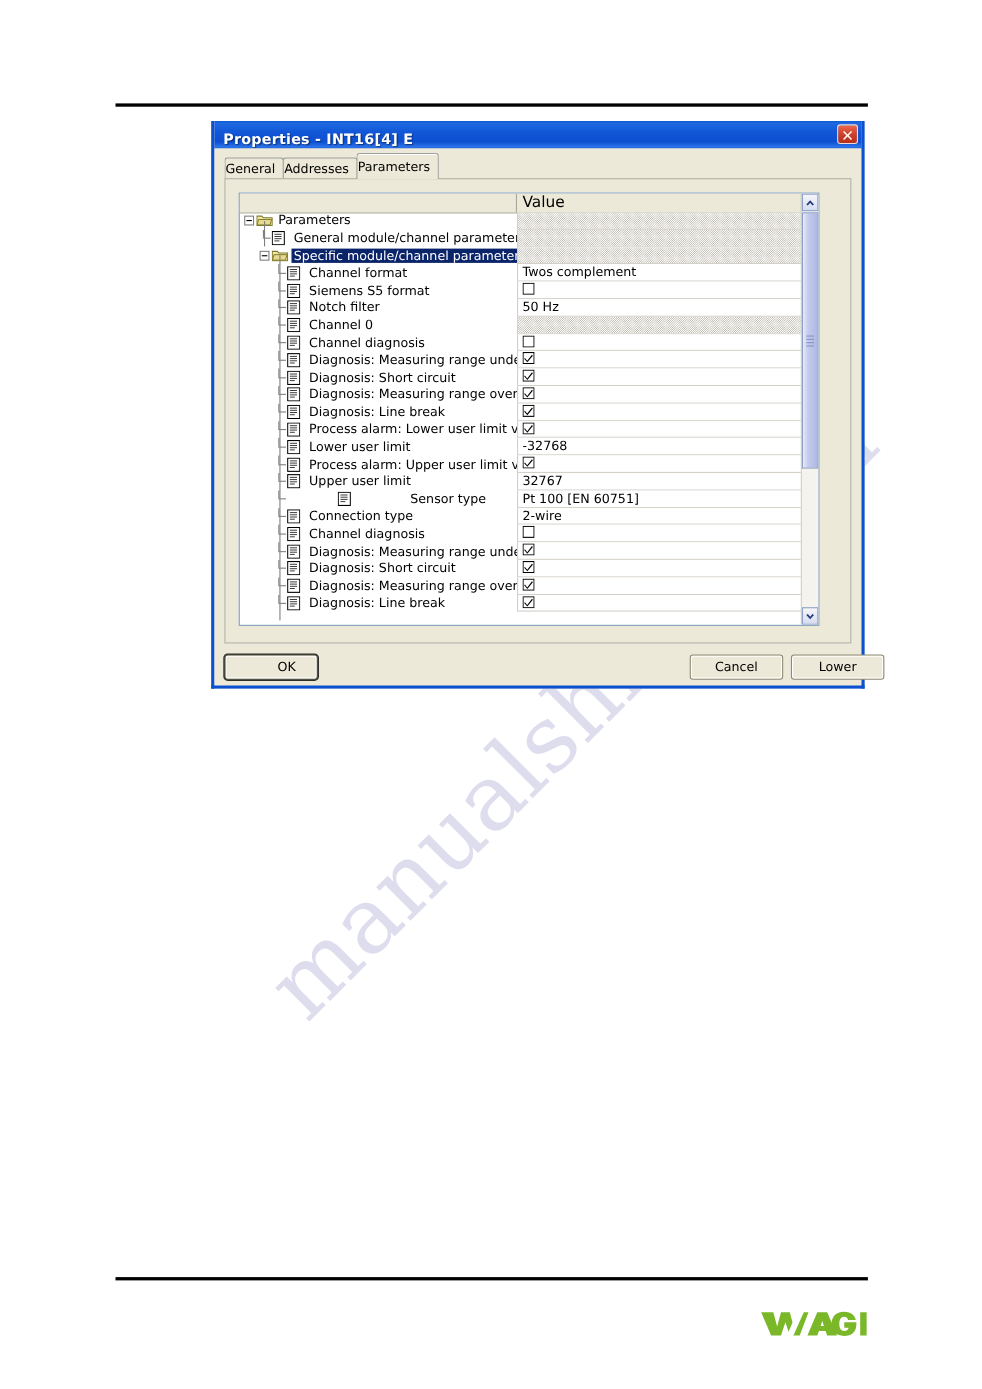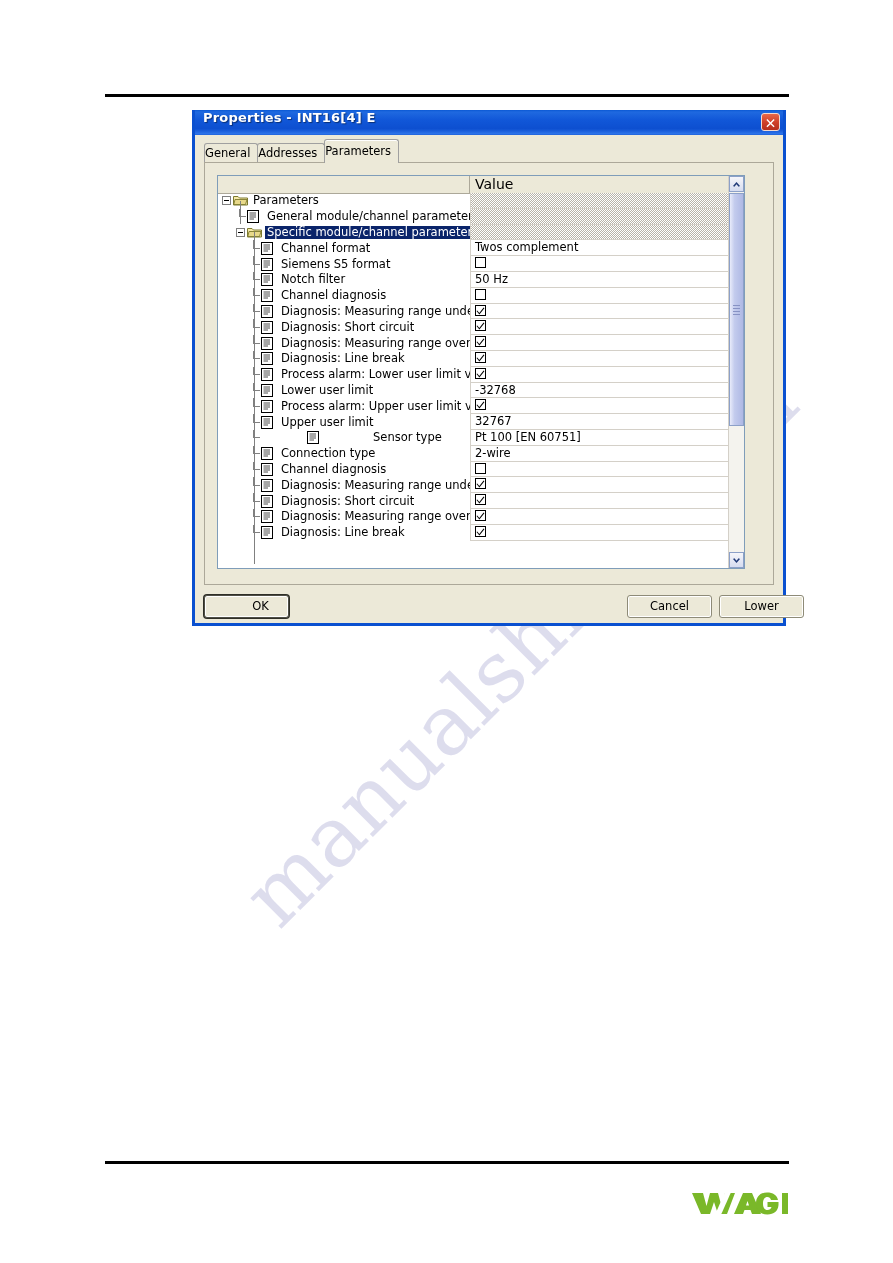--- a/index.html
+++ b/index.html
@@ -46,21 +46,21 @@
     border-top: none;
     box-sizing: border-box;
   }
 
   .titlebar {
     height: 25px;
     background: linear-gradient(to bottom,
         #0a58d4 0%, #1f69e0 8%, #1157d8 40%,
         #0d4fd0 75%, #2b72e8 94%, #1f63dc 100%);
     display: flex;
-    align-items: flex-start;
+    align-items: flex-end;
     padding: 0 4px 0 8px;
     position: relative;
   }
   .title-text {
     color: #ffffff;
     font-size: 13px;
     font-weight: bold;
     letter-spacing: 0.2px;
     text-shadow: 1px 1px 1px rgba(0,0,0,0.45);
     white-space: nowrap;
@@ -521,20 +521,40 @@
                     <svg width="12" height="13" viewBox="0 0 12 13">
                       <rect x="0.5" y="0.5" width="11" height="12" fill="#ffffff" stroke="#000000"></rect>
                       <g stroke="#3a3a3a" stroke-width="0.9">
                         <line x1="2.5" y1="3" x2="9" y2="3"></line>
                         <line x1="2.5" y1="5" x2="9" y2="5"></line>
                         <line x1="2.5" y1="7" x2="9" y2="7"></line>
                         <line x1="2.5" y1="9" x2="7" y2="9"></line>
                       </g>
                     </svg>
                   </span>
+                  <span class="label">Channel 0</span>
+                </div>
+              </div>
+              <div class="value-cell disabled"></div>
+            </div>
+            <div class="row">
+              <div class="name-cell">
+                <div class="node" style="left: 32px;">
+                  <div class="connector"></div>
+                  <span class="icon">
+                    <svg width="12" height="13" viewBox="0 0 12 13">
+                      <rect x="0.5" y="0.5" width="11" height="12" fill="#ffffff" stroke="#000000"></rect>
+                      <g stroke="#3a3a3a" stroke-width="0.9">
+                        <line x1="2.5" y1="3" x2="9" y2="3"></line>
+                        <line x1="2.5" y1="5" x2="9" y2="5"></line>
+                        <line x1="2.5" y1="7" x2="9" y2="7"></line>
+                        <line x1="2.5" y1="9" x2="7" y2="9"></line>
+                      </g>
+                    </svg>
+                  </span>
                   <span class="label">Channel diagnosis</span>
                 </div>
               </div>
               <div class="value-cell"><span style="display: inline-block; margin-top: 1px;"><svg width="11" height="11" viewBox="0 0 11 11">
                     <rect x="0.5" y="0.5" width="10" height="10" fill="#ffffff" stroke="#000000"></rect>
                   </svg></span></div>
             </div>
             <div class="row">
               <div class="name-cell">
                 <div class="node" style="left: 32px;">

